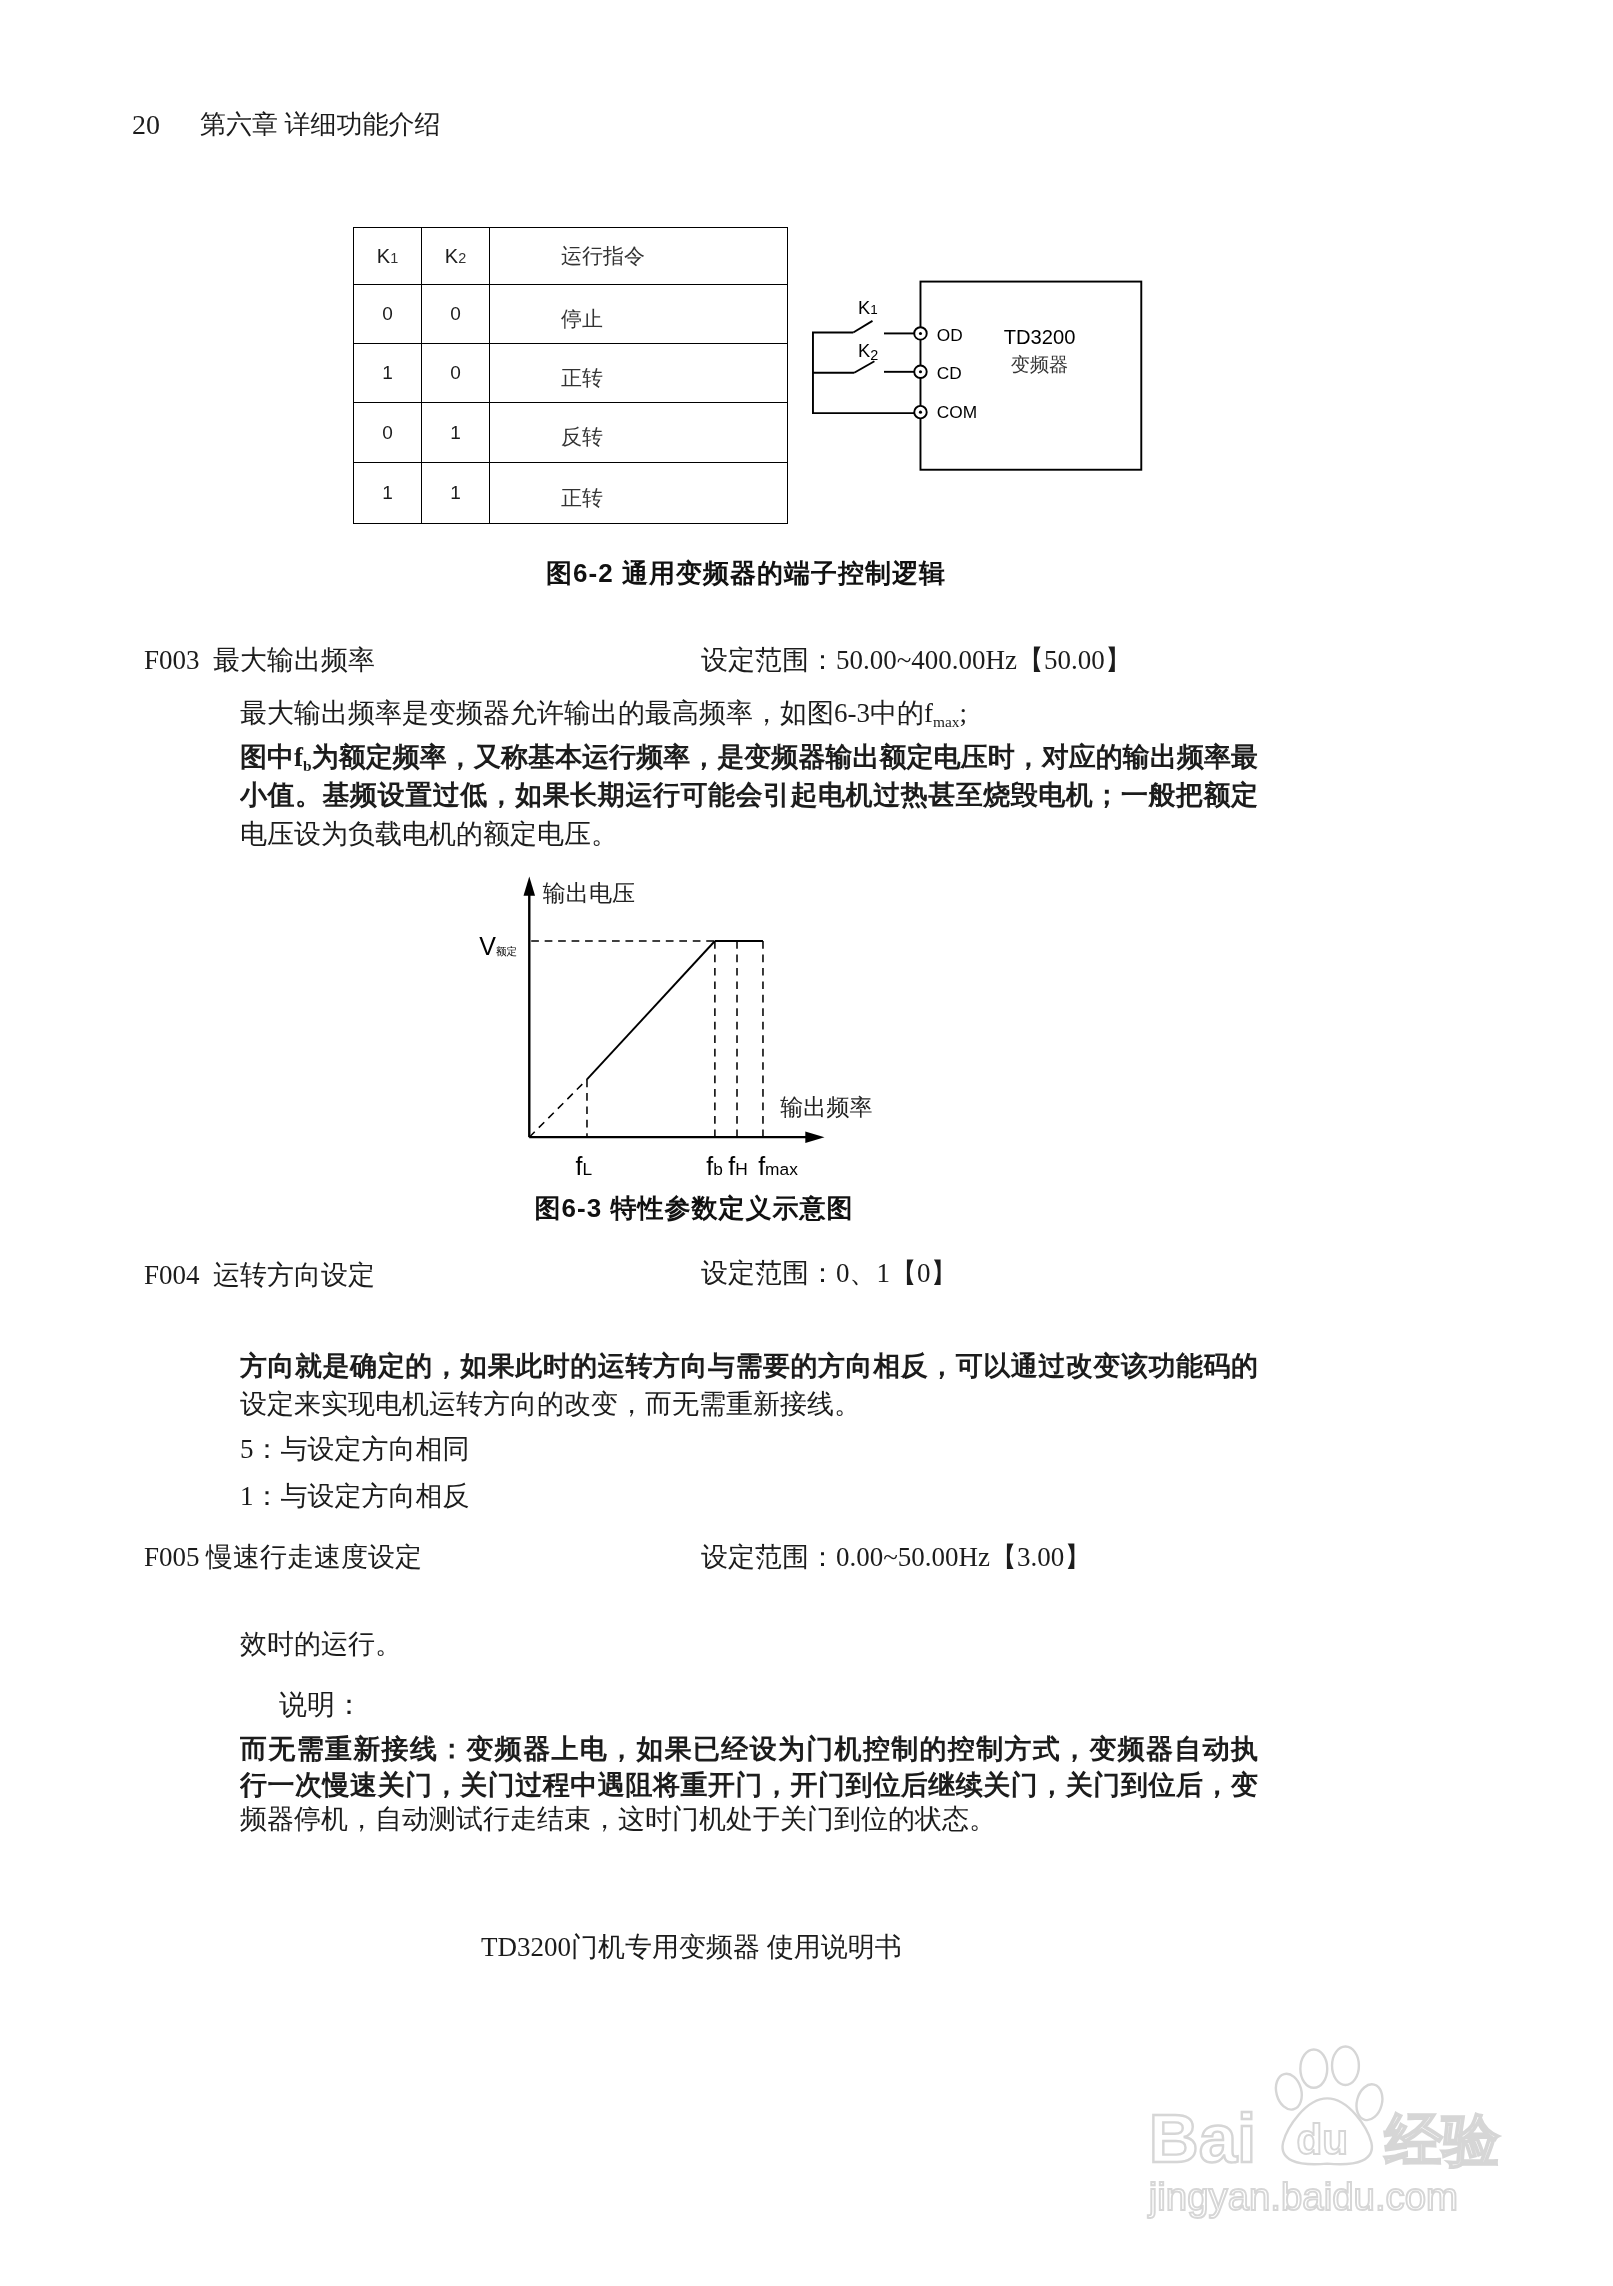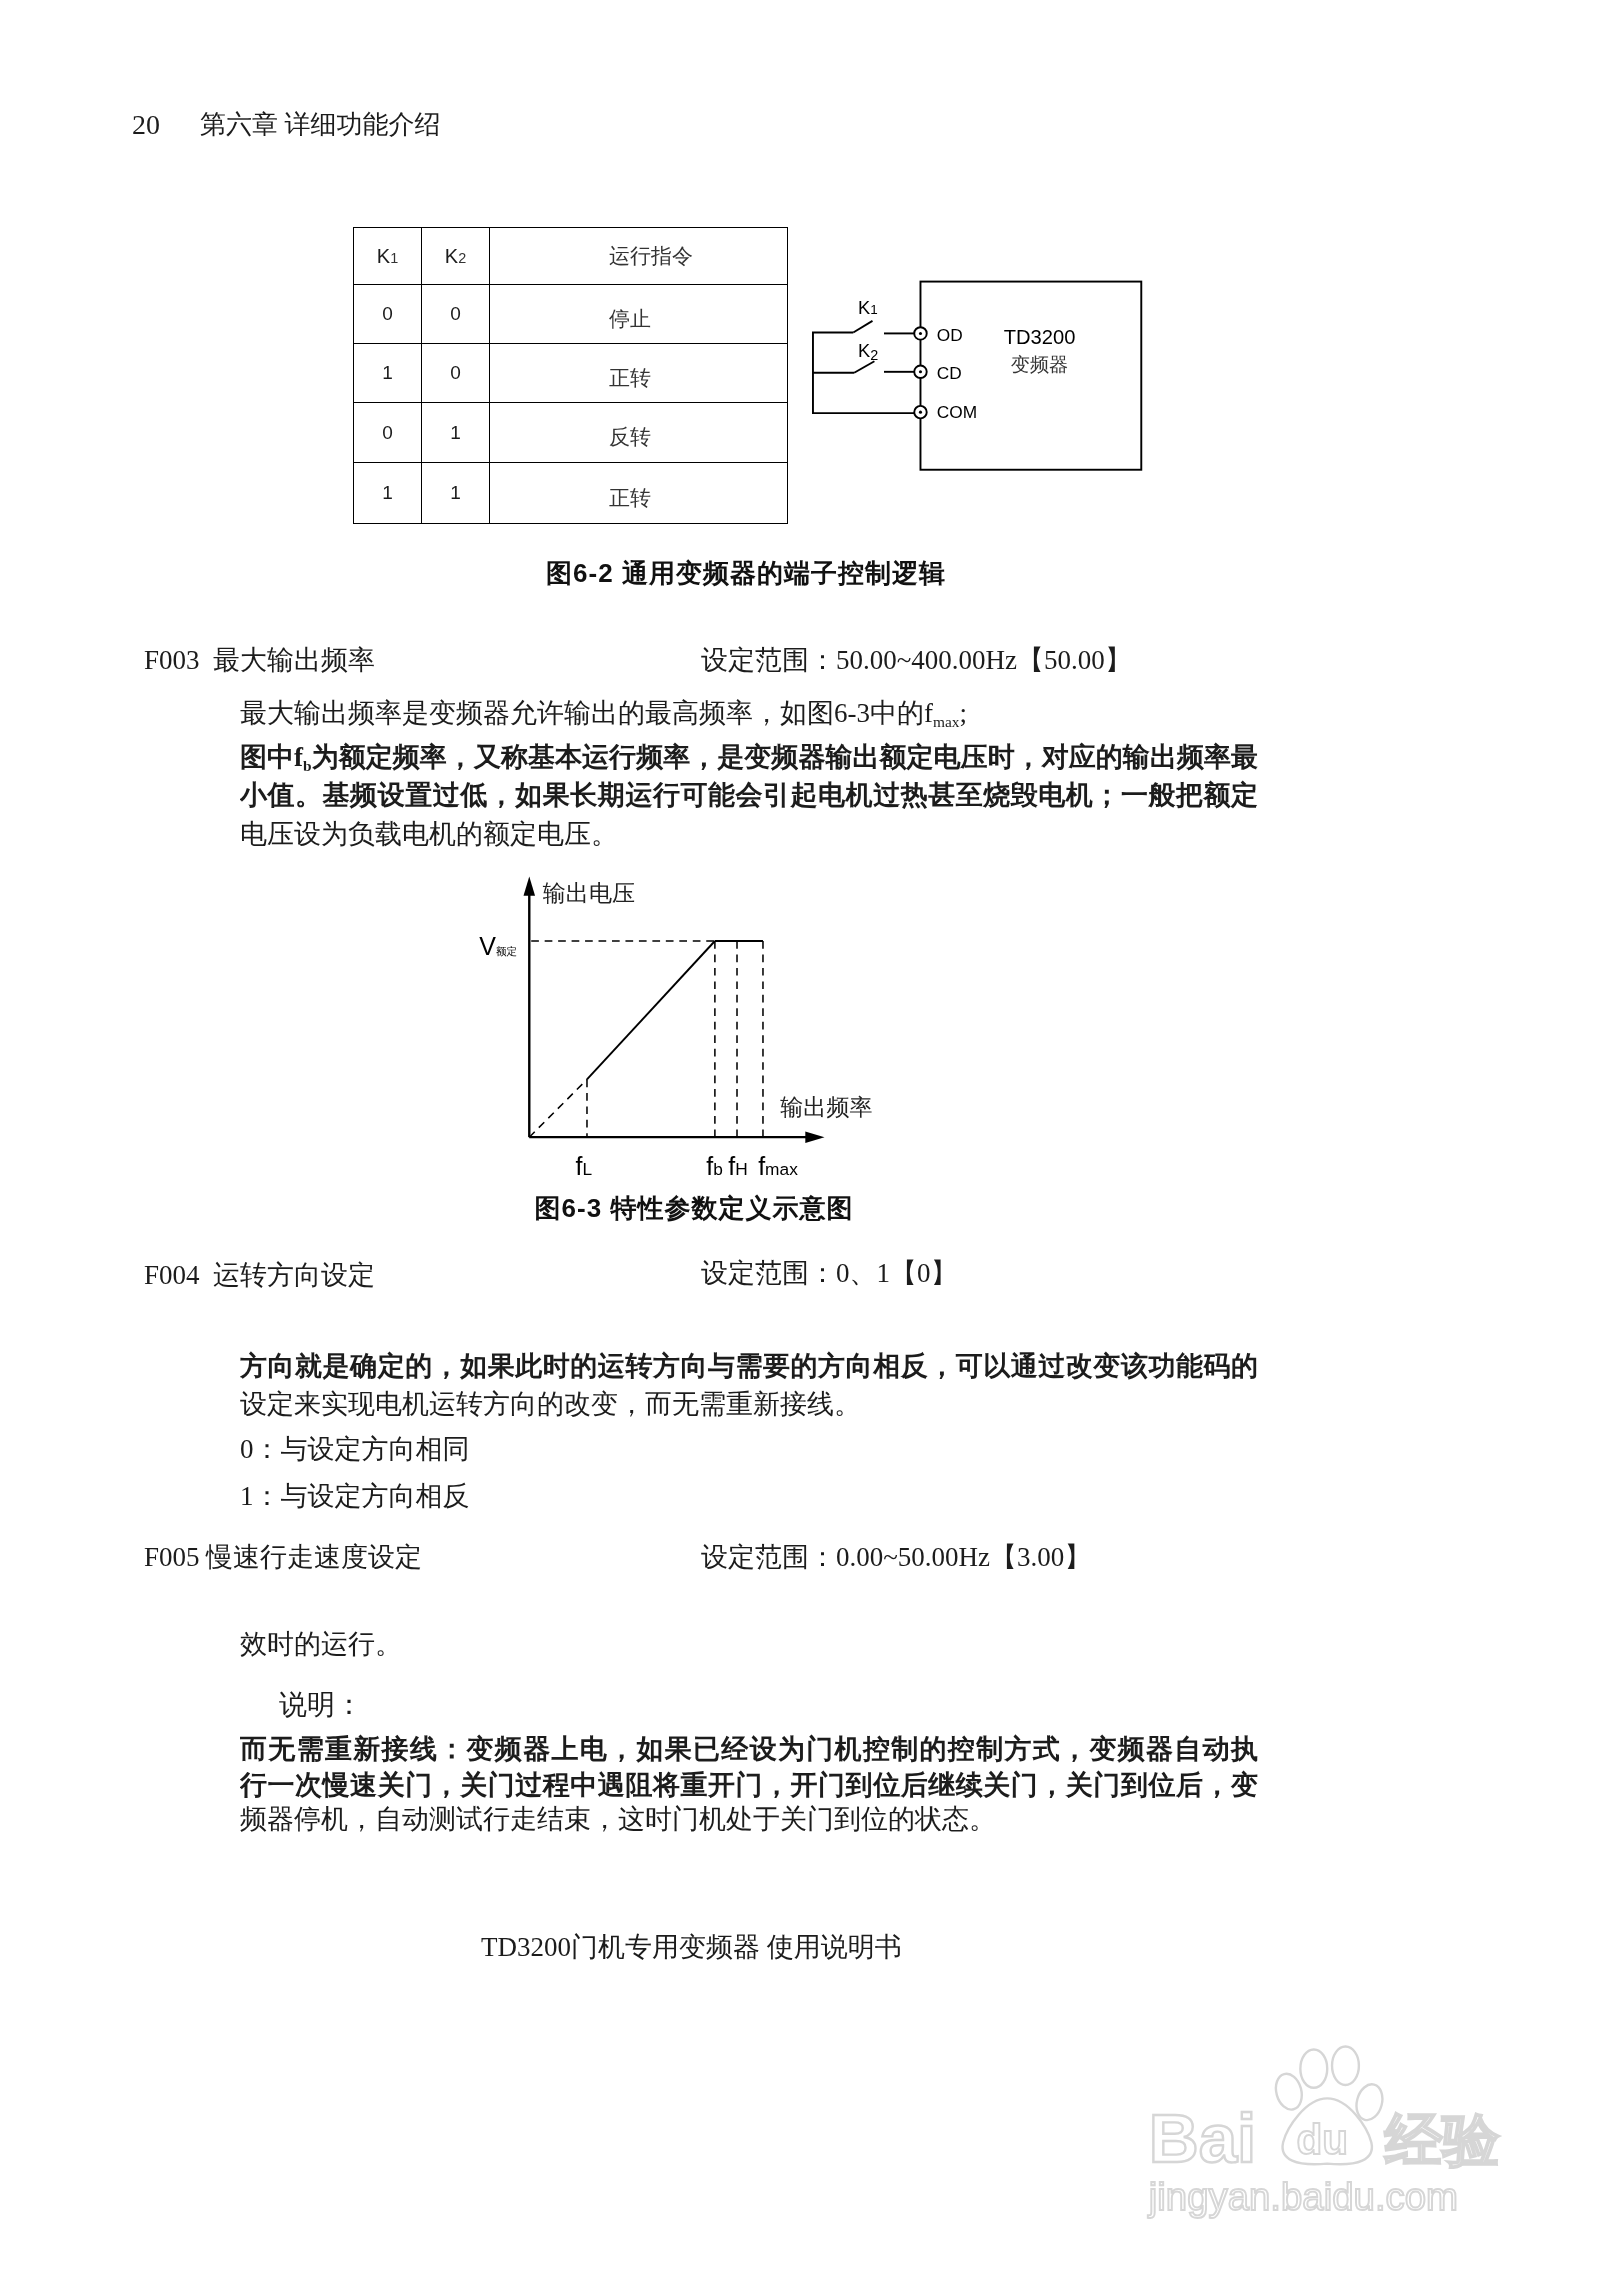--- a/index.html
+++ b/index.html
@@ -10,21 +10,21 @@
   .just{white-space:normal;text-align:justify;text-align-last:justify;overflow:hidden;font-weight:bold;}
   sub.s{font-size:15.4px;vertical-align:-4.8px;line-height:0;}
   .hdr{font-size:27px;line-height:38px;height:38px;}
   .caption{font-family:"Liberation Sans","DejaVu Sans",sans-serif;font-weight:bold;font-size:26px;
            line-height:38px;height:38px;text-align:center;letter-spacing:1px;color:#111;}
   
   .logic-table{position:absolute;left:353px;top:227px;border-collapse:collapse;table-layout:fixed;width:360px;}
   .logic-table td,.logic-table th{border:1.9px solid #000;padding:0;font-weight:normal;vertical-align:middle;}
   .logic-table .c1,.logic-table .c2{width:67px;text-align:center;font-family:"Liberation Sans","DejaVu Sans",sans-serif;font-size:19px;}
   .logic-table .c3{width:226px;text-align:left;padding-left:71px;font-size:21px;color:#333;}
-  .logic-table .c3 span{position:relative;top:4.8px;margin-left:48px;}
+  .logic-table .c3 span{position:relative;top:4.8px;}
   .logic-table thead .c3 span{top:0;}
   .k-main{font-size:20px;}
   .k-sub{font-size:14.4px;color:#333;}
   svg text{font-family:"Liberation Sans","DejaVu Sans",sans-serif;}
   .svg-serif{font-family:"Liberation Serif","DejaVu Serif",serif;}
 </style>
 </head>
 <body>
 
 <div id="page">
@@ -133,21 +133,21 @@
   </svg>
 
   <div class="abs caption" style="left:509px;top:1189px;width:370px;">图6-3 特性参数定义示意图</div>
 
   <div class="abs t" style="left:144px;top:1256px;">F004</div>
   <div class="abs t" style="left:213px;top:1256px;">运转方向设定</div>
   <div class="abs t" style="left:701px;top:1254px;">设定范围：0、1【0】</div>
 
   <div class="abs t just" style="left:240px;top:1347px;width:1018px;">方向就是确定的，如果此时的运转方向与需要的方向相反，可以通过改变该功能码的</div>
   <div class="abs t" style="left:240px;top:1385px;">设定来实现电机运转方向的改变，而无需重新接线。</div>
-  <div class="abs t" style="left:240px;top:1430px;">0：与设定方向相同</div>
+  <div class="abs t" style="left:240px;top:1430px;">5：与设定方向相同</div>
   <div class="abs t" style="left:240px;top:1477px;">1：与设定方向相反</div>
 
   <div class="abs t" style="left:144px;top:1538px;">F005</div>
   <div class="abs t" style="left:206px;top:1538px;">慢速行走速度设定</div>
   <div class="abs t" style="left:701px;top:1538px;">设定范围：0.00~50.00Hz【3.00】</div>
 
   <div class="abs t" style="left:240px;top:1625px;">效时的运行。</div>
 
   <div class="abs t" style="left:279px;top:1686px;font-size:28px;">说明：</div>
   <div class="abs t just" style="left:240px;top:1730px;width:1018px;">而无需重新接线：变频器上电，如果已经设为门机控制的控制方式，变频器自动执</div>

